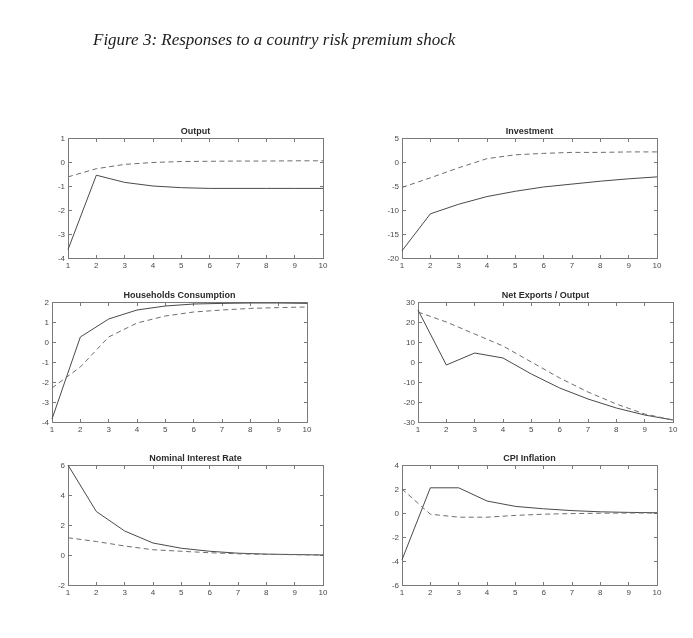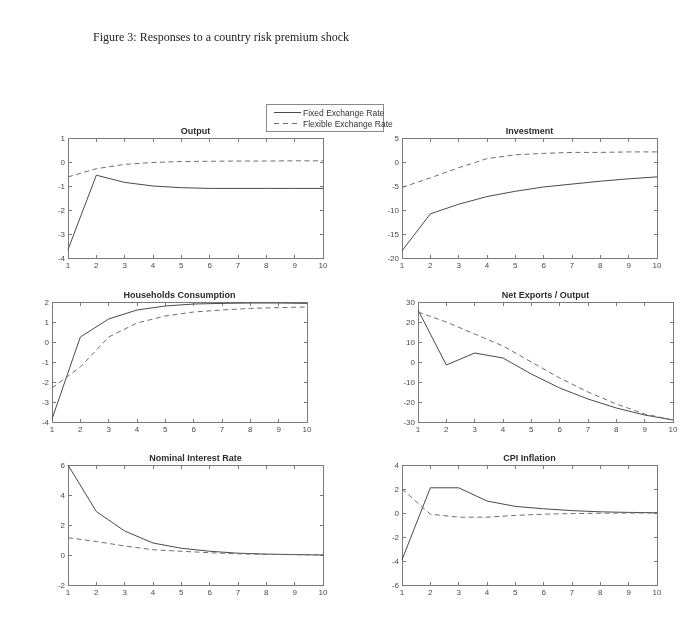--- a/index.html
+++ b/index.html
@@ -10,23 +10,24 @@
   .page {
     position: relative;
     width: 693px; height: 638px;
     background: #ffffff;
     overflow: hidden;
   }
   .figure-caption {
     position: absolute;
     left: 93px; top: 30px;
     font-family: "Liberation Serif", serif;
-    font-size: 12px;
+    font-size: 17px;
     color: #1c1c1c;
     white-space: nowrap;
+    font-style: italic;
   }
   .legend {
     position: absolute;
     left: 266px; top: 104px;
     width: 118px;
     box-sizing: border-box;
     border: 1px solid #8a8a8a;
     background: #ffffff;
     padding: 3px 3px 3px 7px;
     display: flex;
@@ -56,30 +57,20 @@
   .pos-5 { left: 368px; top: 453px; }
   svg text { font-family: "Liberation Sans", sans-serif; }
 </style>
 </head>
 <body>
 
 <div class="page">
 
   <div class="figure-caption">Figure 3: Responses to a country risk premium shock</div>
 
-  <div class="legend">
-    <div class="legend-row">
-      <span class="legend-sample solid"></span>
-      <span class="legend-label">Fixed Exchange Rate</span>
-    </div>
-    <div class="legend-row">
-      <span class="legend-sample dashed"></span>
-      <span class="legend-label">Flexible Exchange Rate</span>
-    </div>
-  </div>
 
   <div class="chart pos-0"><svg width="299" height="154" viewBox="0 0 299 154">
         <rect x="34" y="12" width="255" height="120" fill="none" stroke="#7a7a7a" stroke-width="1" shape-rendering="crispEdges"></rect>
         <text x="161.5" y="8" text-anchor="middle" font-size="9" font-weight="bold" fill="#2b2b2b">Output</text>
         <line x1="34" y1="132" x2="34" y2="128.5" stroke="#7a7a7a" stroke-width="1" shape-rendering="crispEdges"></line>
         <line x1="34" y1="12" x2="34" y2="15.5" stroke="#7a7a7a" stroke-width="1" shape-rendering="crispEdges"></line>
         <text x="34" y="142" text-anchor="middle" font-size="8" fill="#4a4a4a">1</text>
         <line x1="62.33333333333333" y1="132" x2="62.33333333333333" y2="128.5" stroke="#7a7a7a" stroke-width="1" shape-rendering="crispEdges"></line>
         <line x1="62.33333333333333" y1="12" x2="62.33333333333333" y2="15.5" stroke="#7a7a7a" stroke-width="1" shape-rendering="crispEdges"></line>
         <text x="62.33333333333333" y="142" text-anchor="middle" font-size="8" fill="#4a4a4a">2</text>

